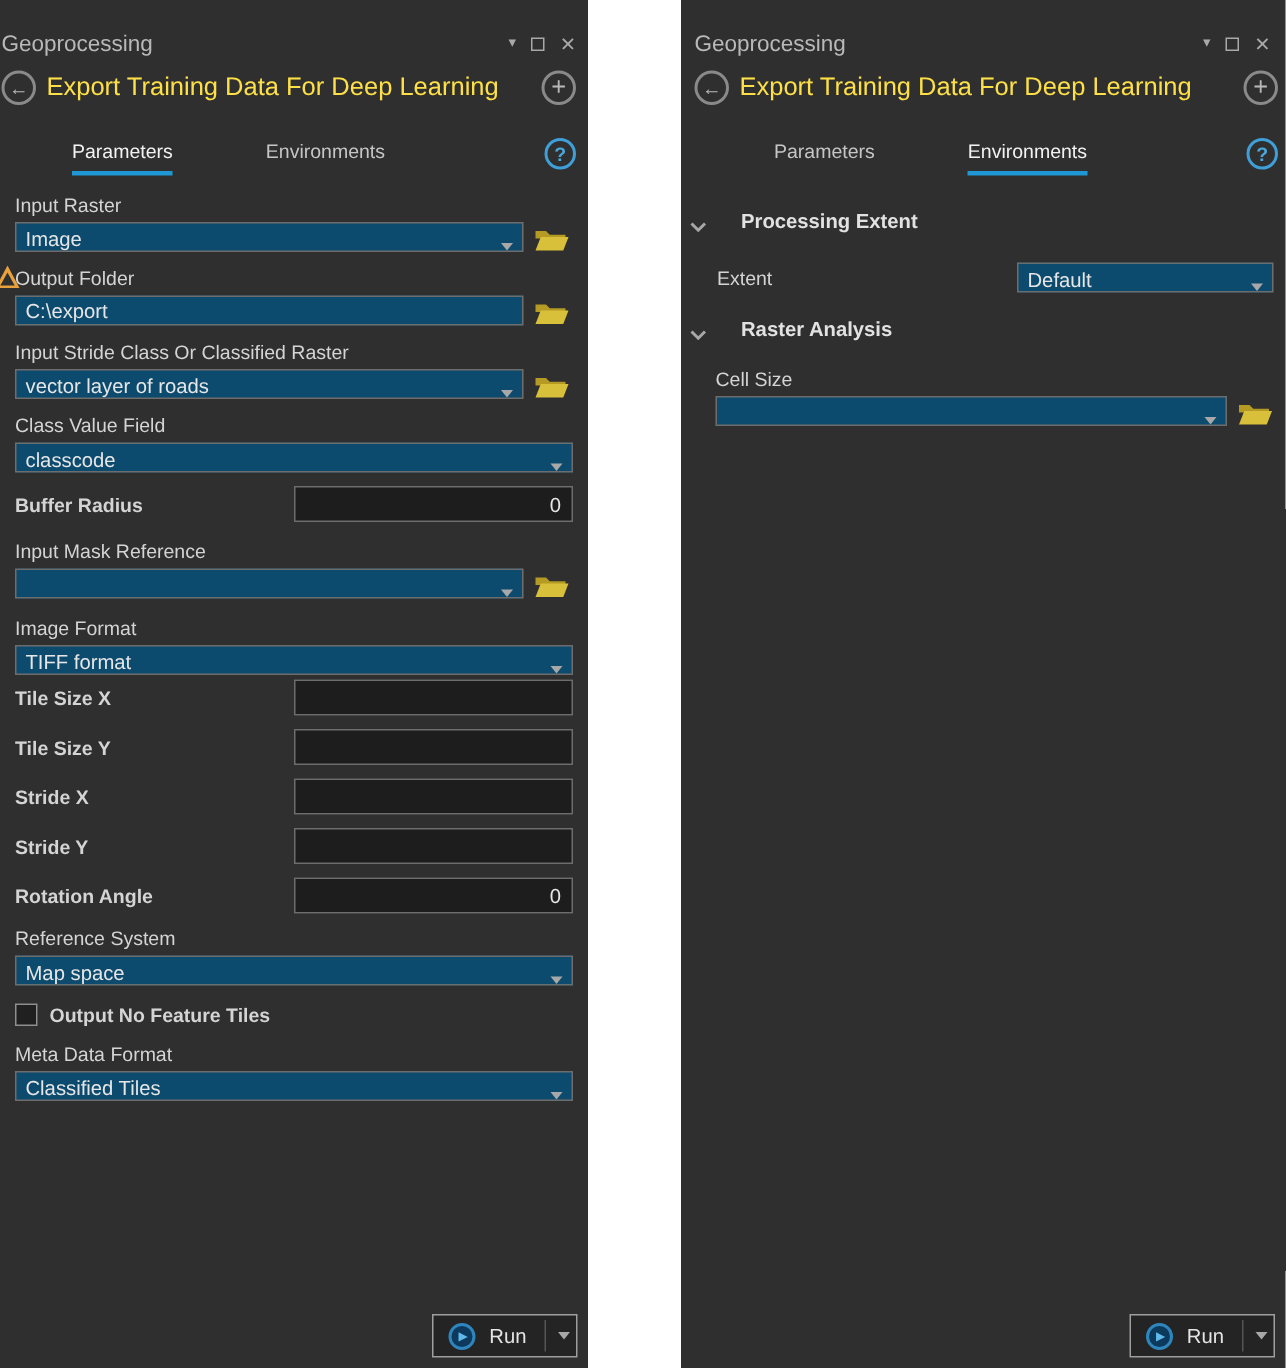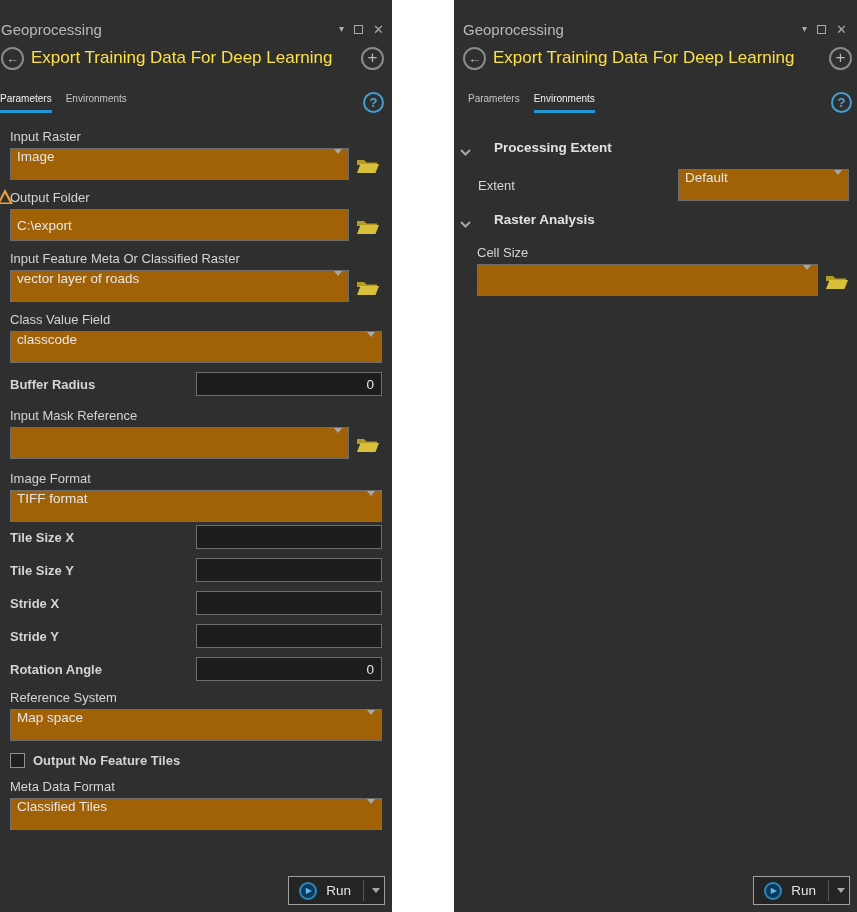--- a/index.html
+++ b/index.html
@@ -27,34 +27,34 @@
   .circle-btn { width:23px; height:23px; border:2px solid #8a8a8a; border-radius:50%;
                 color:#b8b8b8; display:flex; align-items:center; justify-content:center;
                 flex:0 0 auto; font-size:13px; line-height:1; }
   .circle-btn.add { font-size:17px; font-weight:400; padding-bottom:1px; }
   .tool-title { flex:1 1 auto; font-size:17px; color:#fde047; margin:0 6px 0 7px; white-space:nowrap; overflow:hidden; }
 
   
   .tabs { position:absolute; top:90px; left:0; right:0; height:28px; display:flex; align-items:flex-start; }
   .panel-left  .tabs { padding:0 8px 0 0; }
   .panel-right .tabs { padding:0 5px 0 14px; }
-  .tab { font-size:10px; color:#c6c6c6; padding:3px 0 6px 0; margin-right:14px; border-bottom:3px solid transparent; }
+  .tab { font-size:13px; color:#c6c6c6; padding:3px 0 6px 0; margin-right:14px; border-bottom:3px solid transparent;margin-left:48px; }
   .tab.active { color:#f2f2f2; border-bottom-color:#1f97d4; }
   .tabs .spacer { flex:1 1 auto; }
   .help-icon { width:21px; height:21px; border:2px solid #3f9fd8; border-radius:50%;
                color:#4aa6dc; font-size:13px; font-weight:bold; display:flex;
                align-items:center; justify-content:center; margin-top:2px; }
 
   
   .form { position:absolute; top:129px; left:10px; right:10px; }
   .flabel { font-size:13px; color:#d4d4d4; height:15px; line-height:15px; margin-bottom:4px; white-space:nowrap; }
   .frow { display:flex; align-items:center; }
   .field { margin-bottom:10px; position:relative; }
-  .combo, .tbox { height:32px; background:#a16207; border:1px solid #6d6d6d;
-                  display:flex; align-items:flex-start; padding:0 6px; }
+  .combo, .tbox { height:20px; background:#0c4a6e; border:1px solid #6d6d6d;
+                  display:flex; align-items:flex-end; padding:0 6px; }
   .combo .cval { flex:1 1 auto; font-size:13.5px; color:#e6e6e6; white-space:nowrap; overflow:hidden; }
   .arrow-down { width:0; height:0; border-left:4px solid transparent; border-right:4px solid transparent;
                 border-top:5px solid #a8a8a8; flex:0 0 auto; margin-left:4px; }
   .combo-folder { width:339px; flex:0 0 auto; }
   .combo-full { width:100%; }
   .tbox { width:339px; flex:0 0 auto; font-size:13.5px; color:#e6e6e6; }
   .folder-btn { margin-left:7px; flex:0 0 auto; width:24px; height:20px; display:flex; align-items:flex-end; }
   .inline-field { height:24px; margin-bottom:9px; position:relative; display:flex; align-items:center; }
   .inline-field .flabel { margin:0; height:auto;font-weight:bold; }
   .num-input { position:absolute; right:0; top:0; width:186px; height:24px; background:#1d1d1d;
@@ -160,21 +160,21 @@
         <input class="tbox" value="C:\export" style="">
         <span class="folder-btn">
           <svg width="24" height="19" viewBox="0 0 24 19">
               <use href="#folder-glyph"></use>
             </svg>
         </span>
       </div>
     </div>
 
     <div class="field">
-      <div class="flabel">Input Feature Meta Or Classified Raster</div>
+      <div class="flabel">Input Stride Class Or Classified Raster</div>
       <div class="frow">
         <div class="combo combo-folder">
           <span class="cval">vector layer of roads</span>
           <span class="arrow-down"></span>
         </div>
         <span class="folder-btn">
           <svg width="24" height="19" viewBox="0 0 24 19">
               <use href="#folder-glyph"></use>
             </svg>
         </span>

